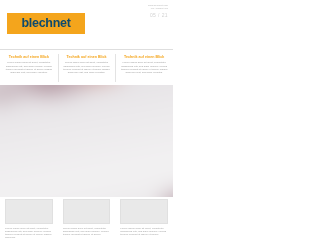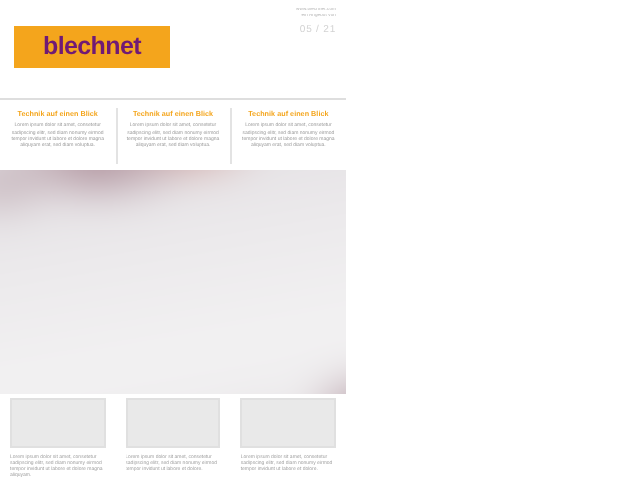--- a/index.html
+++ b/index.html
@@ -27,21 +27,21 @@
     left: 7px;
     top: 13px;
     width: 78px;
     height: 21px;
     background: #f4a51c;
     display: flex;
     align-items: center;
     justify-content: center;
   }
   .logo-text {
-    color: #701a75;
+    color: #0c4a6e;
     font-size: 12.5px;
     font-weight: bold;
     letter-spacing: -0.3px;
     line-height: 1;
     font-family: "Liberation Sans", sans-serif;
   }
   .masthead {
     position: absolute;
     right: 5px;
     top: 4px;

